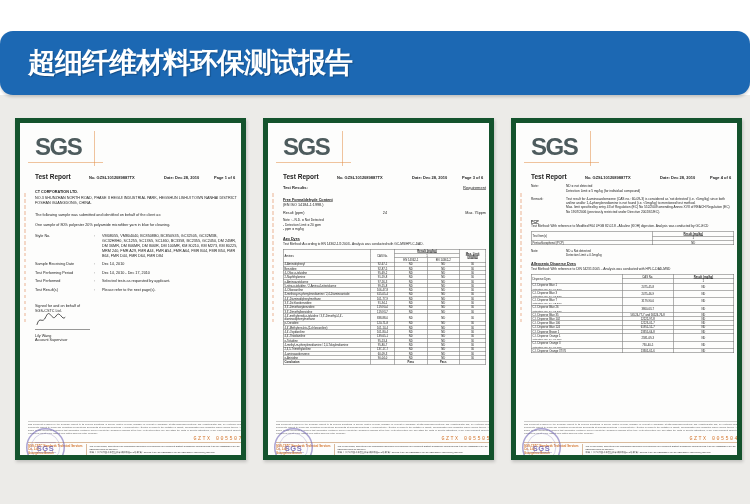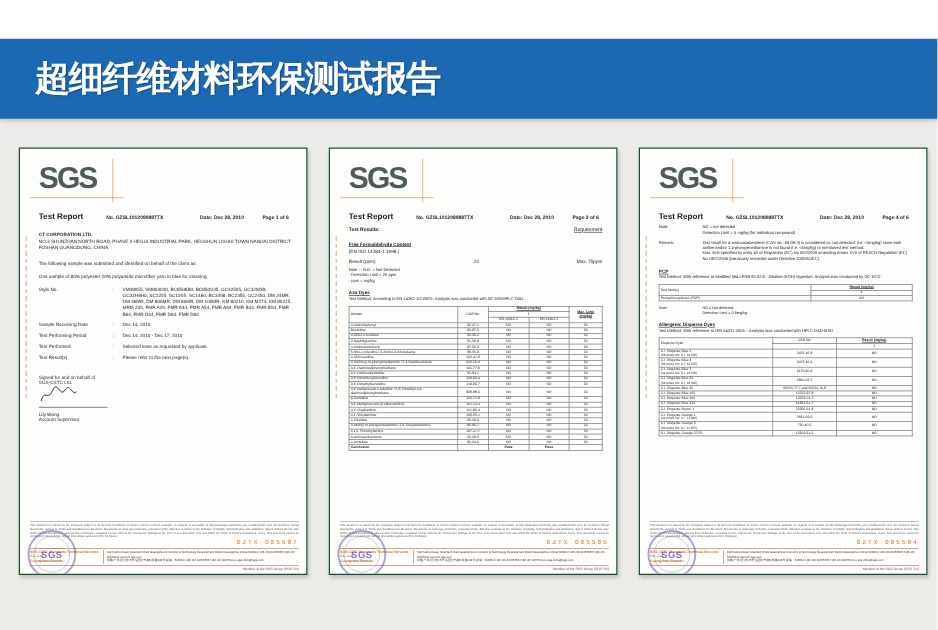--- a/index.html
+++ b/index.html
@@ -7,21 +7,21 @@
     font-family:"Liberation Sans", sans-serif; }
 
   .top-strip { height:31px; background:#ffffff; }
   .banner { height:64px; display:flex; align-items:center; padding-left:28px;
     box-shadow:0 2px 3px rgba(0,0,0,.18); position:relative; z-index:2; }
   .banner-title { color:#fff; font-size:28px; font-weight:bold; letter-spacing:-1px;
     text-shadow:1px 1px 1px rgba(0,0,0,.25); }
 
   .stage { height:409px; background:#ecebe8; padding:23px 0 0 15px; display:flex; gap:17px; }
 
-  .card { width:231px; height:342px; background:#fdfdfc; border:1px solid #14532d;
+  .card { width:231px; height:342px; background:#fdfdfc; border:5px solid #14532d;
     box-shadow:1px 2px 3px rgba(0,0,0,.18); overflow:hidden; flex:0 0 auto; }
   .inner { width:462px; height:684px; transform:scale(.5); transform-origin:0 0;
     position:relative; padding:24px 26px 0 30px; color:#222; }
 
   .side-mark { position:absolute; left:9px; top:140px; width:2px; height:260px;
     background:repeating-linear-gradient(to bottom, rgba(220,120,60,.55) 0 7px, transparent 7px 12px); }
 
   .logo-wrap { position:relative; height:62px; margin-bottom:14px; }
   .logo { font-size:48px; font-weight:bold; letter-spacing:-3px; color:#4d5b5d; line-height:1; }
   .crop-v { position:absolute; left:118px; top:-8px; width:1px; height:70px; background:#e0883f; }
@@ -74,21 +74,21 @@
   .stamp span { color:rgba(95,82,170,.8); font-size:15px; font-weight:bold; letter-spacing:1px;
     border-top:1.5px solid rgba(100,88,175,.6); border-bottom:1.5px solid rgba(100,88,175,.6); padding:1px 4px; }
 
   .sig-svg path { stroke:#2b2b2b; fill:none; stroke-width:1.6; stroke-linecap:round; }
 </style>
 </head>
 <body>
 
 <div class="top-strip"></div>
 
-<div class="banner" style="background:#1c68b3;">
+<div class="banner" style="background:#1c68b3;border-radius:13px;">
   <div class="banner-title">超细纤维材料环保测试报告</div>
 </div>
 
 <div class="stage">
 
   <div class="card">
     <div class="inner">
       <div class="side-mark"></div>
       <div class="logo-wrap">
         <div class="logo">SGS</div>

